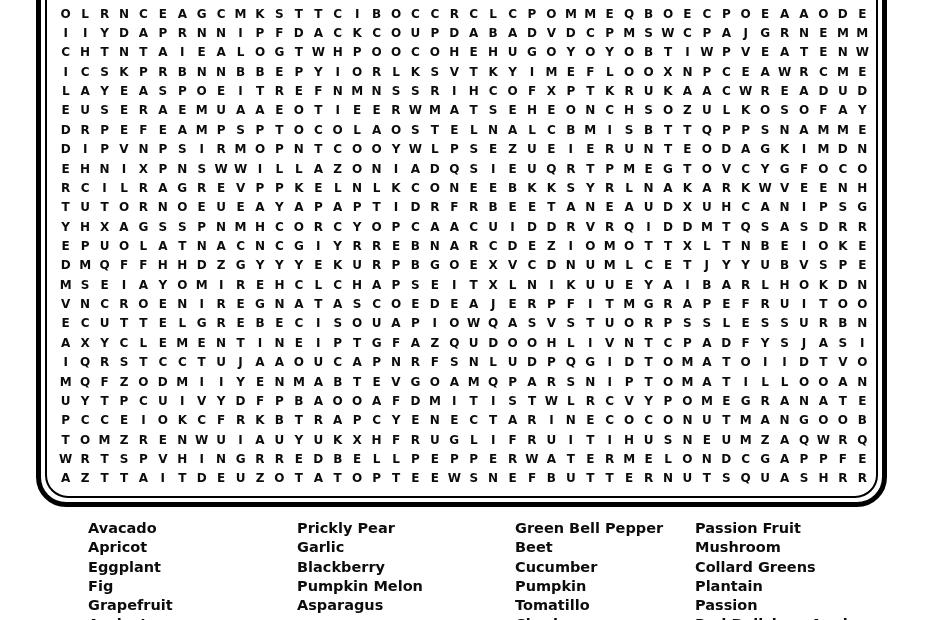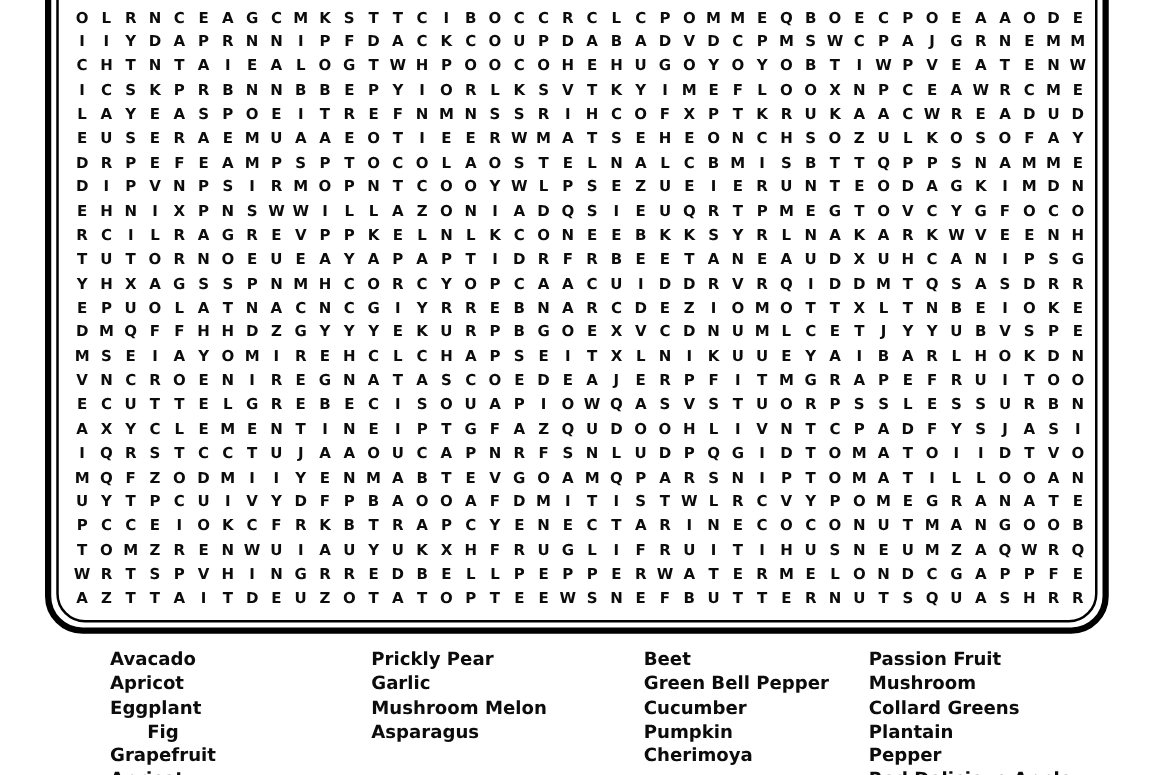--- a/index.html
+++ b/index.html
@@ -1139,40 +1139,42 @@
       <span class="cell" style="color: rgb(12, 12, 12);">H</span>
       <span class="cell" style="color: rgb(12, 12, 12);">R</span>
       <span class="cell" style="color: rgb(12, 12, 12);">R</span>
     </div>
 
   <div class="words">
     <div class="word-col word-col-1">
         <div class="word" style="color: rgb(12, 12, 12);">Avacado</div>
         <div class="word" style="color: rgb(12, 12, 12);">Apricot</div>
         <div class="word" style="color: rgb(12, 12, 12);">Eggplant</div>
-        <div class="word" style="color: rgb(12, 12, 12); text-align: center;">Fig</div>
+        <div class="word" style="color: rgb(12, 12, 12);">Fig</div>
         <div class="word" style="color: rgb(12, 12, 12);">Grapefruit</div>
         <div class="word" style="color: rgb(12, 12, 12);">Apricot</div>
       </div>
     <div class="word-col word-col-2">
         <div class="word" style="color: rgb(12, 12, 12);">Prickly Pear</div>
         <div class="word" style="color: rgb(12, 12, 12);">Garlic</div>
-        <div class="word" style="color: rgb(12, 12, 12);">Mushroom Melon</div>
+        <div class="word" style="color: rgb(12, 12, 12);">Blackberry</div>
+        <div class="word" style="color: rgb(12, 12, 12);">Pumpkin Melon</div>
         <div class="word" style="color: rgb(12, 12, 12);">Asparagus</div>
       </div>
     <div class="word-col word-col-3">
+        <div class="word" style="color: rgb(12, 12, 12);">Green Bell Pepper</div>
         <div class="word" style="color: rgb(12, 12, 12);">Beet</div>
-        <div class="word" style="color: rgb(12, 12, 12);">Green Bell Pepper</div>
         <div class="word" style="color: rgb(12, 12, 12);">Cucumber</div>
         <div class="word" style="color: rgb(12, 12, 12);">Pumpkin</div>
+        <div class="word" style="color: rgb(12, 12, 12);">Tomatillo</div>
         <div class="word" style="color: rgb(12, 12, 12);">Cherimoya</div>
       </div>
     <div class="word-col word-col-4">
         <div class="word" style="color: rgb(12, 12, 12);">Passion Fruit</div>
         <div class="word" style="color: rgb(12, 12, 12);">Mushroom</div>
         <div class="word" style="color: rgb(12, 12, 12);">Collard Greens</div>
         <div class="word" style="color: rgb(12, 12, 12);">Plantain</div>
-        <div class="word" style="color: rgb(12, 12, 12);">Pepper</div>
+        <div class="word" style="color: rgb(12, 12, 12);">Passion</div>
         <div class="word" style="color: rgb(12, 12, 12);">Red Delicious Apple</div>
       </div>
   </div>
 
 </div>
 
 </body></html>

